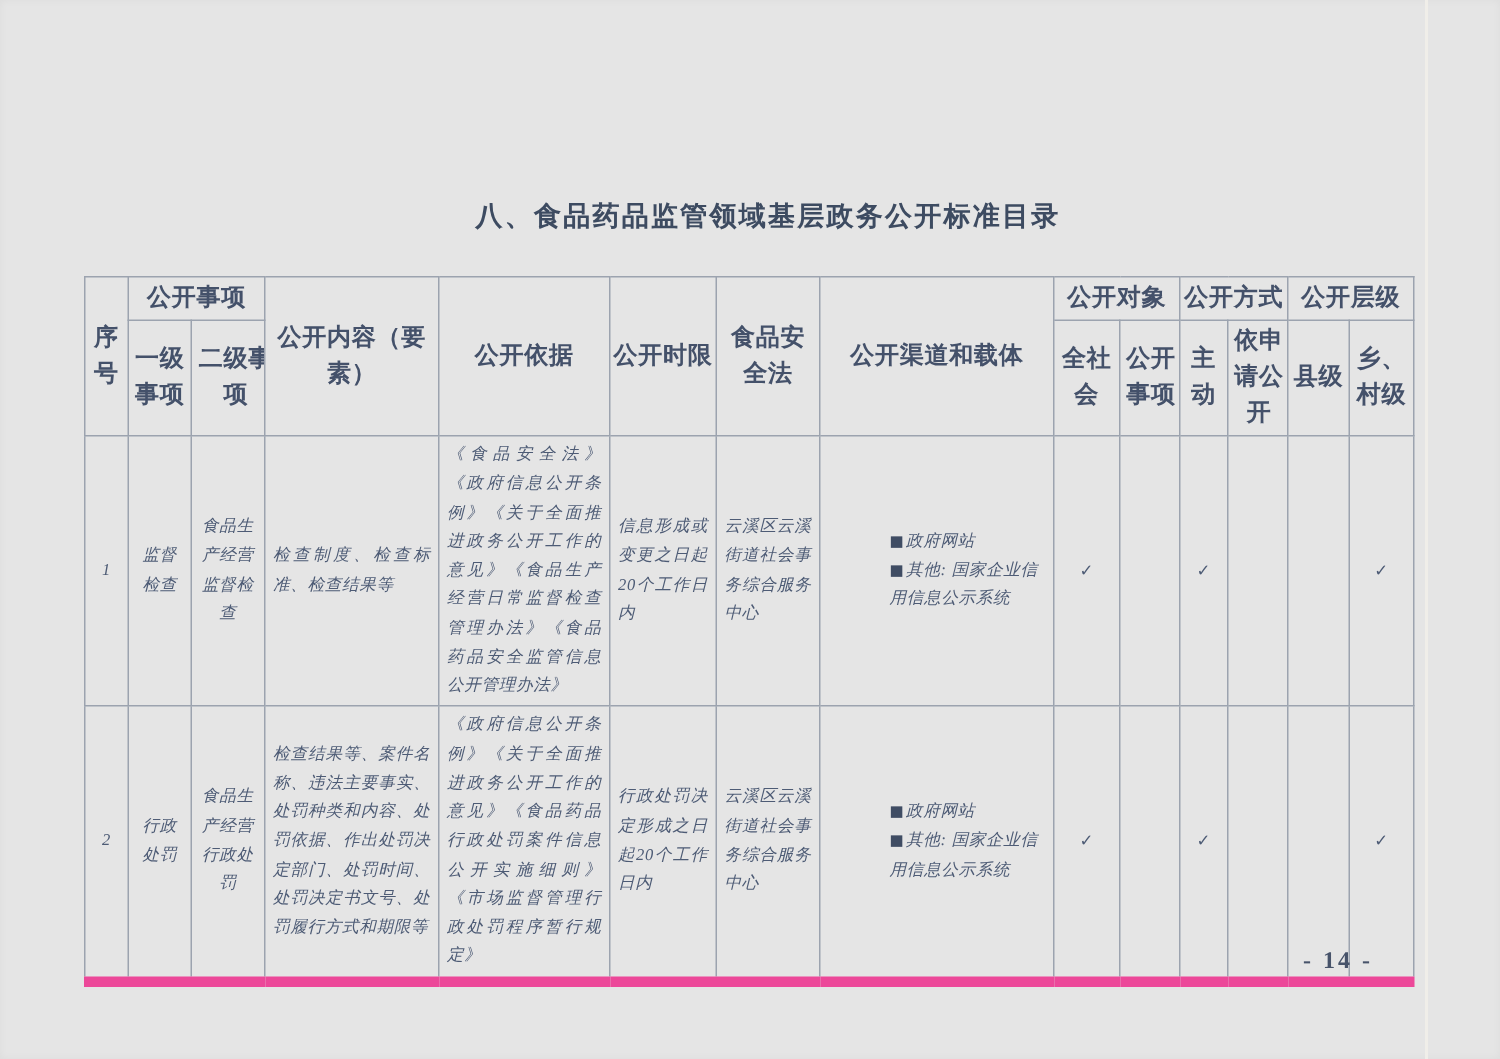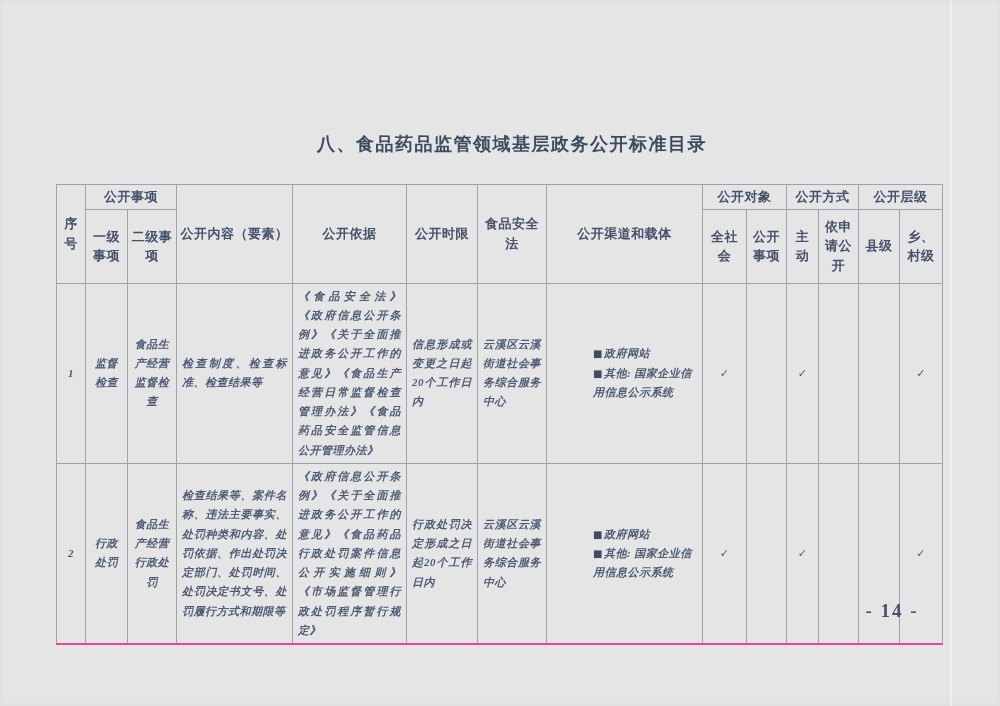--- a/index.html
+++ b/index.html
@@ -31,44 +31,44 @@
     border-collapse:collapse; table-layout:fixed;
   }
   .tbl td {
     border:1px solid #9ca3af;
     vertical-align:middle; text-align:center;
     color:#4a5870; font-size:12px;
     padding:2px;
     overflow:hidden;
   }
   tr.hrow td {
-    font-weight:bold; color:#44516a; font-size:13px;
+    font-weight:bold; color:#44516a; font-size:16px;
     letter-spacing:0.5px; line-height:1.5;
   }
   tr.drow td {
     font-style:italic; font-size:11px; color:#4d5b75;
-    letter-spacing:0.5px; line-height:1.75;font-weight:bold;
+    letter-spacing:0.5px; line-height:1.75;
   }
-  tr.last td { border-bottom:2px solid #ec4899; }
+  tr.last td { border-bottom:7px solid #ec4899; }
   .wc1, .wc2, .wc3 { display:inline-block; word-break:break-all; vertical-align:middle; }
   .wc1 { width:1.15em; }
   .wc2 { width:2.3em; }
   .wc3 { width:3.4em; }
   td.left  { text-align:left; padding:3px 5px; }
   td.just  { text-align:justify; text-justify:inter-character; padding:3px 5px; }
   td.check {
     font-style:normal; color:#9aa2b2; font-size:12px;
     font-family:"DejaVu Sans", sans-serif;
   }
   .channel-line { text-align:left; line-height:1.75;margin-left:41px; }
   .bullet { font-family:"DejaVu Sans", sans-serif; font-style:normal; font-size:10px; margin-right:1px; color:#3f4c63; }
   .page-number {
-    position:absolute; top:600px; left:852px; width:80px;
+    position:absolute; top:632px; left:852px; width:80px;
     text-align:center;
-    font-size:19px; font-weight:bold; letter-spacing:2px;
+    font-size:16px; font-weight:bold; letter-spacing:2px;
     color:#47536a;
   }
 </style>
 </head>
 <body>
 
 <div class="page">
   <div class="page-fold"></div>
 
   <div class="doc-title">八、食品药品监管领域基层政务公开标准目录</div>

